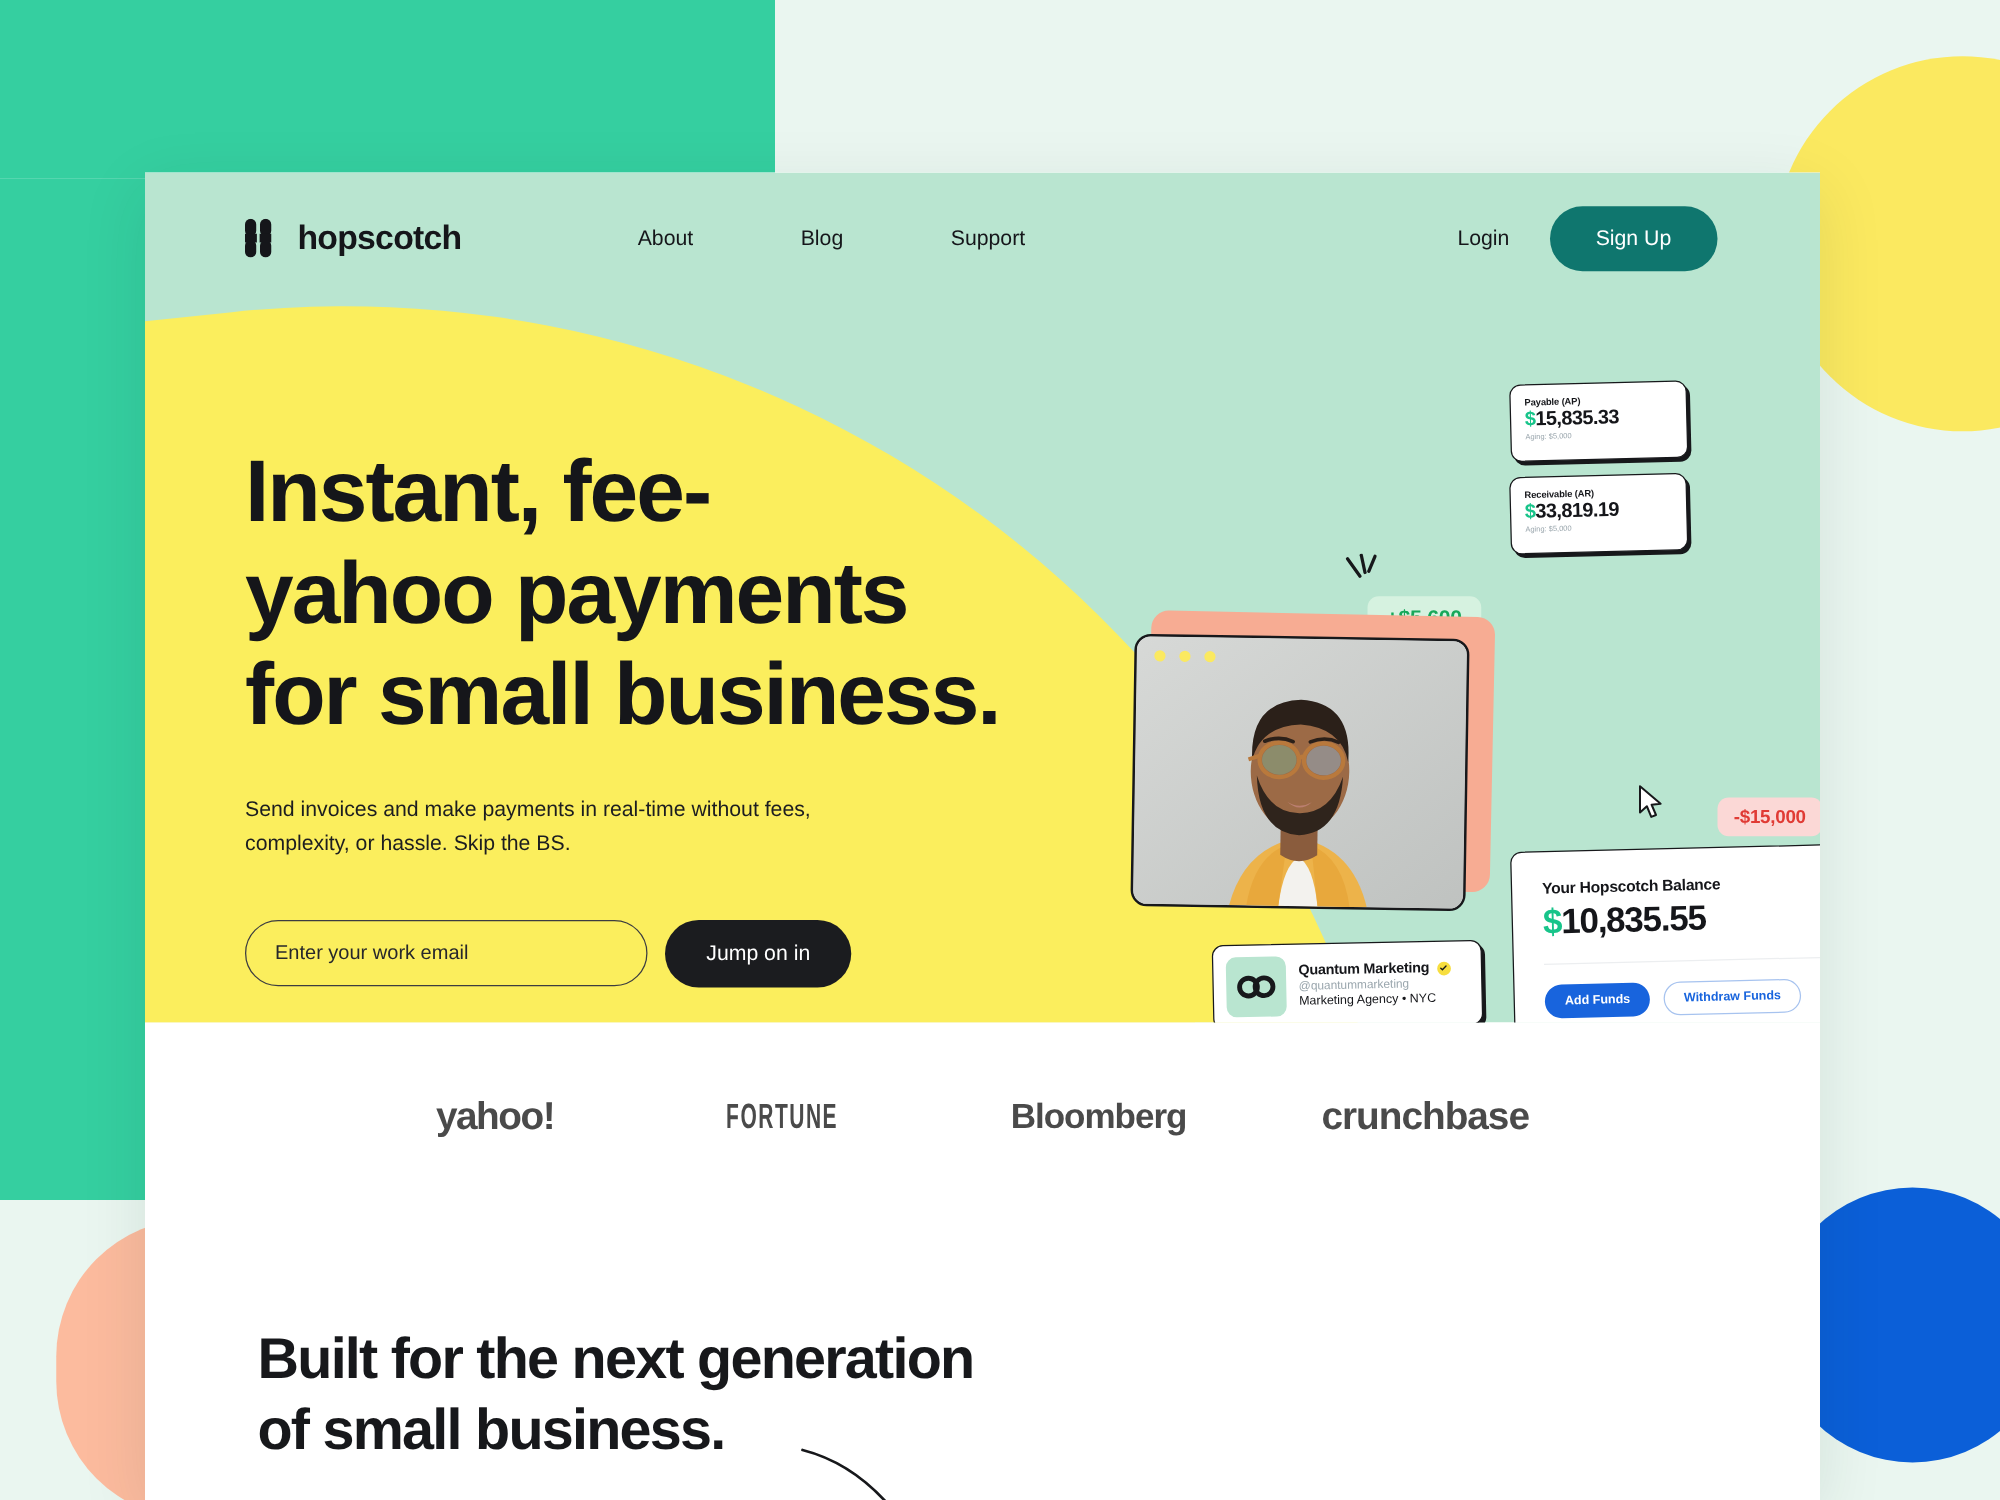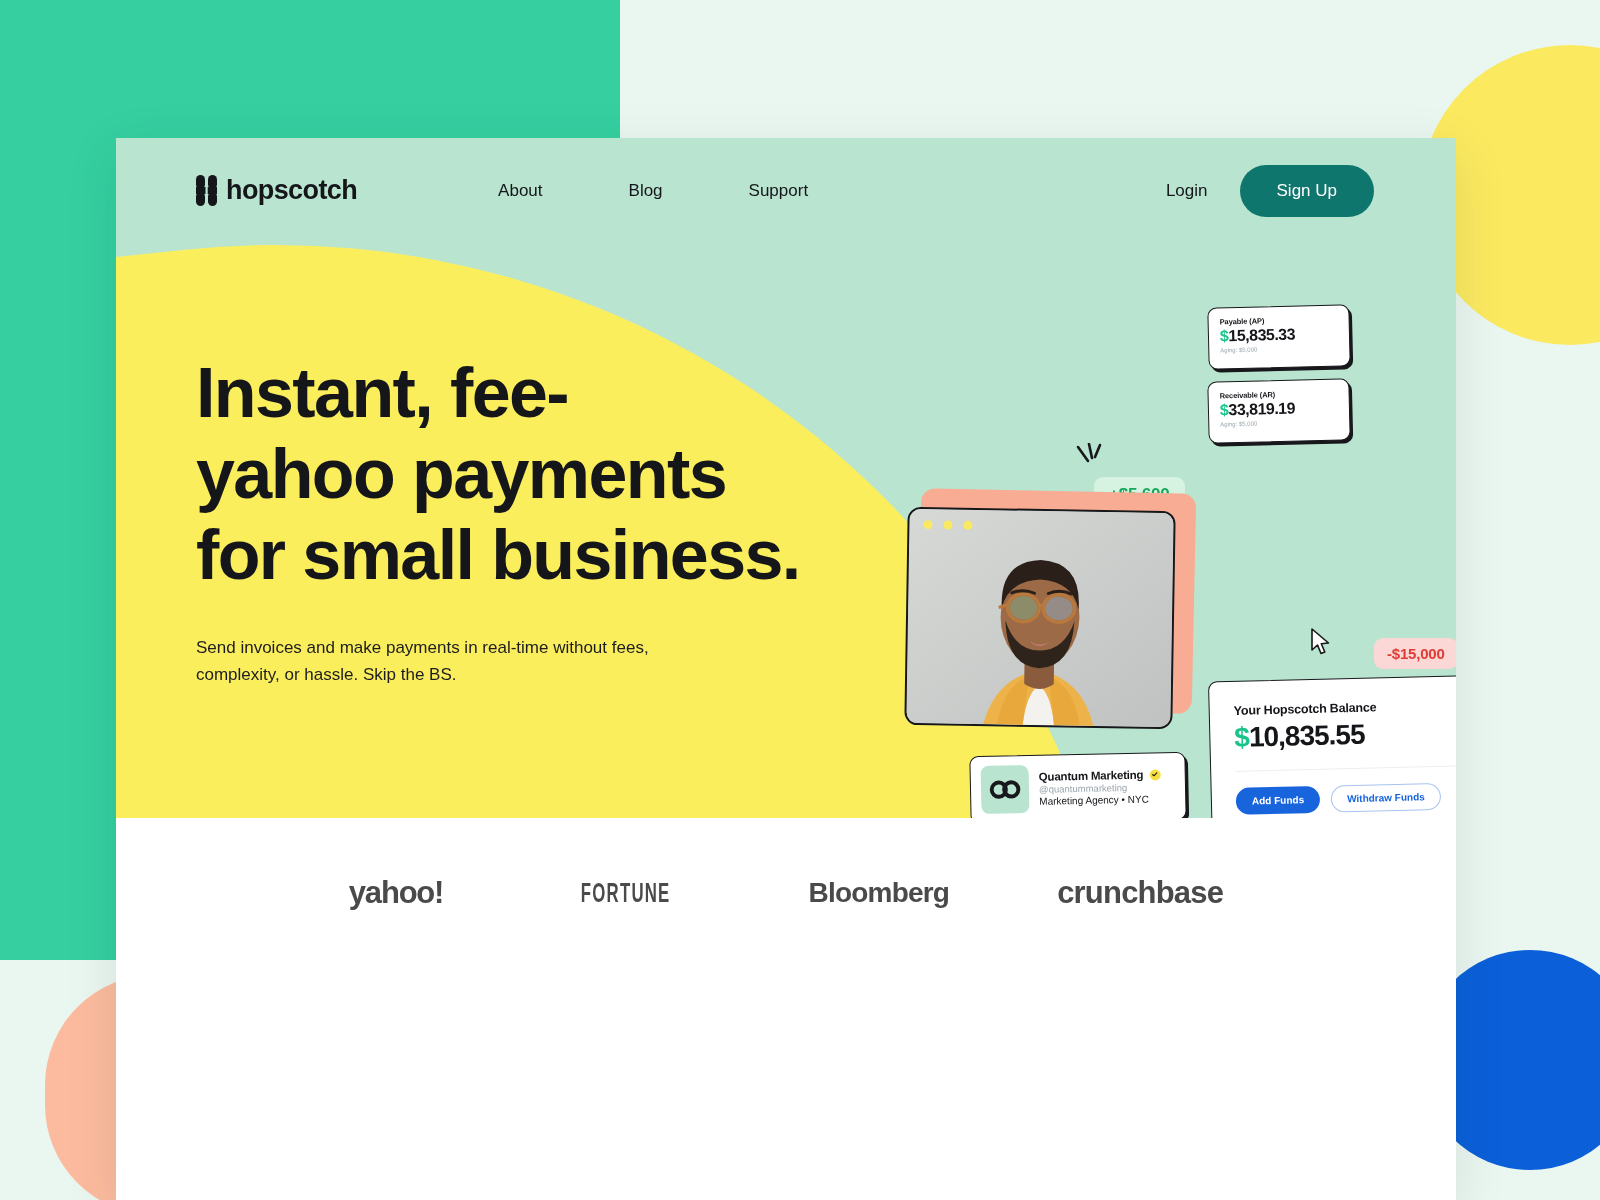--- a/index.html
+++ b/index.html
@@ -63,21 +63,21 @@
   .hero-yellow2 {
     position:absolute; left:-320px; top:470px; width:1160px; height:260px;
     background:#fbee5d;
   }
 
   
   .nav {
     position:absolute; left:0; top:0; width:100%; height:105px;
     display:flex; align-items:center; padding:0 82px 0 80px; z-index:30;
   }
-  .brand { display:flex; align-items:center; }
+  .brand { display:flex; align-items:center; gap:12px; }
   .brand-mark { width:30px; height:31px; position:relative; }
   .brand-name { font-size:27px; font-weight:700; color:#15161a; letter-spacing:-.6px; }
   .nav-links { display:flex; gap:86px; margin-left:141px; }
   .nav-link { font-size:17px; color:#15161a; cursor:pointer; }
   .nav-right { margin-left:auto; display:flex; align-items:center; gap:32px; }
   .login { font-size:17px; color:#15161a; cursor:pointer; }
   .signup {
     background:#0f766e; color:#fff; font-size:17px; font-weight:500;
     border:none; border-radius:40px; padding:16px 37px; cursor:pointer;
     font-family:inherit;
@@ -244,20 +244,24 @@
     </nav>
 
     <div class="hero-left">
       <h1 class="headline">
         <span>Instant, fee-</span><br>
         <span>yahoo payments</span><br>
         <span>for small business.</span>
       </h1>
       <p class="subcopy">Send invoices and make payments in real-time without fees, complexity, or hassle. Skip the BS.</p>
 
+      <div class="form-row">
+        <input class="email-input" type="text" placeholder="Enter your work email" style="">
+        <button class="jump-btn">Jump on in</button>
+      </div>
 
     </div>
 
     <div class="art">
 
       <span class="spark">
         <svg viewBox="0 0 34 30" width="34" height="30" aria-hidden="true">
           <path d="M2 4 L12 18" stroke="#17181b" stroke-width="2.6" stroke-linecap="round"></path>
           <path d="M13 1 L16 15" stroke="#17181b" stroke-width="2.6" stroke-linecap="round"></path>
           <path d="M24 2 L19 14" stroke="#17181b" stroke-width="2.6" stroke-linecap="round"></path>
@@ -386,14 +390,26 @@
     </div>
   </section>
 
   <section class="logos">
     <span class="logo logo-yahoo">yahoo!</span>
     <span class="logo logo-fortune">FORTUNE</span>
     <span class="logo logo-bloomberg">Bloomberg</span>
     <span class="logo logo-crunchbase">crunchbase</span>
   </section>
 
+  <section class="next">
+    <h2 class="h2">
+      <span>Built for the next generation</span><br>
+      <span>of small business.</span>
+    </h2>
+
+    <span class="next-arc">
+      <svg viewBox="0 0 200 120" width="200" height="120" aria-hidden="true">
+        <path d="M6 2 q70 18 110 112" fill="none" stroke="#17181b" stroke-width="2.2" stroke-linecap="round"></path>
+      </svg>
+    </span>
+  </section>
 
 </div>
 
 </body></html>

